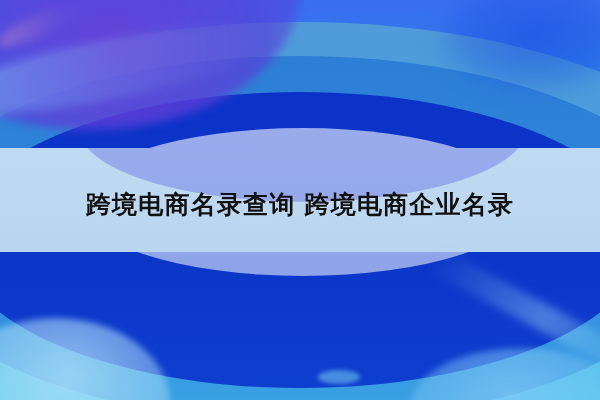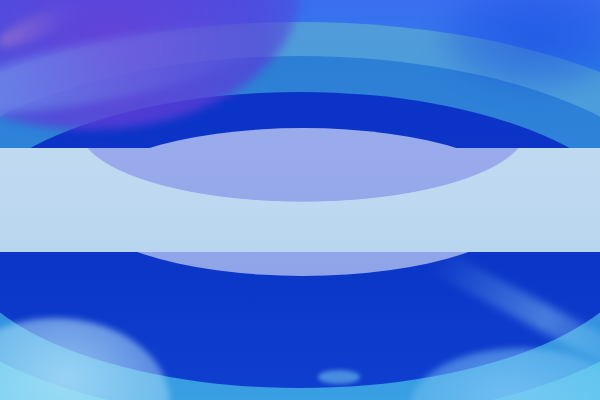--- a/index.html
+++ b/index.html
@@ -236,14 +236,19 @@
 
   <div class="band">
     <div class="band-core"></div>
   </div>
 
   <div class="ray-br"></div>
   <div class="blob-bl"></div>
   <div class="blob-br"></div>
   <div class="dot-bc"></div>
 
+  <div class="headline-wrap">
+    <div class="headline">
+      <span>跨境电商名录查询</span><span class="gap"></span><span>跨境电商企业名录</span>
+    </div>
+  </div>
 
 </div>
 
 </body></html>

